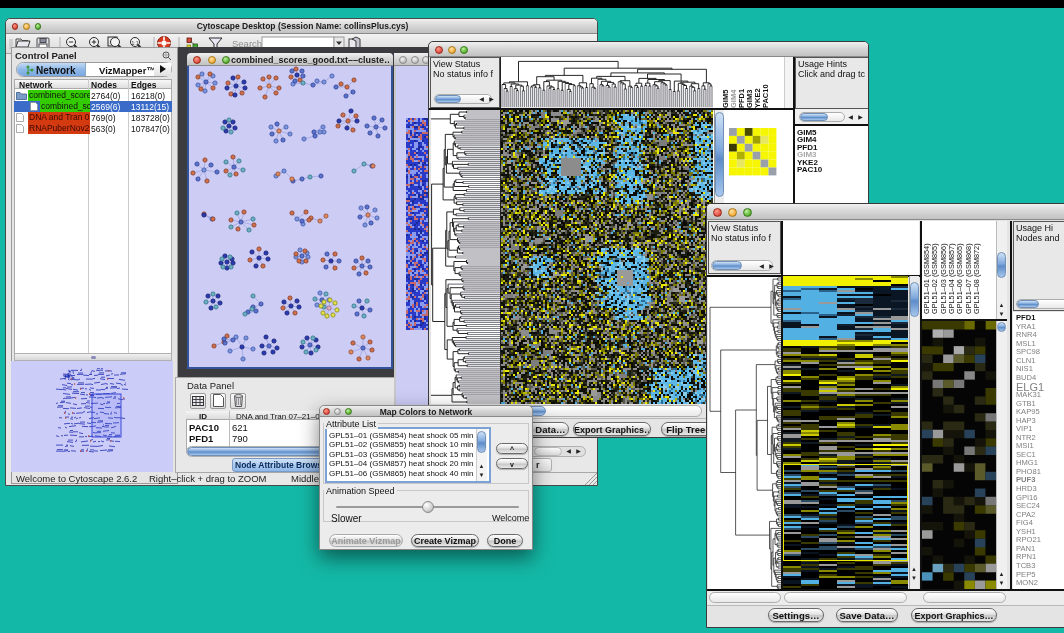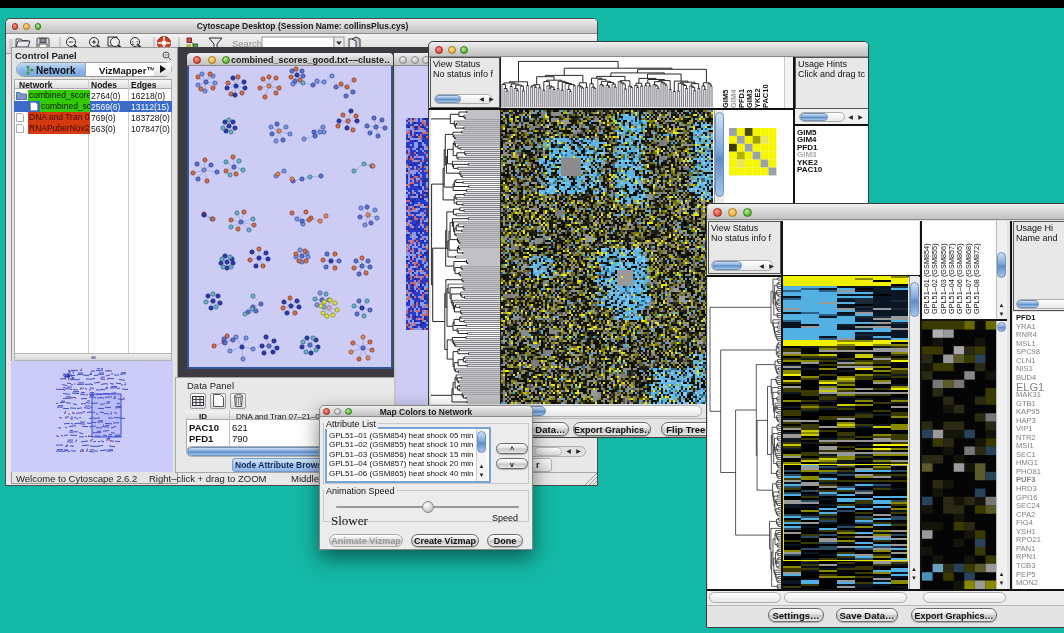--- a/index.html
+++ b/index.html
@@ -692,21 +692,21 @@
           <path stroke="#b0b0b0" stroke-width="8.375" fill="none" d="M10.5714 12.5625h10.5714"></path>
         </svg>
       </div>
       <div class="abs" style="left:289px;top:117px;width:11px;height:268px;background:#f0f0f0;border-left:1px solid #bbb;"></div>
       <div class="sthumb" style="left:290px;top:118px;width:9px;height:10px;"></div>
       <div class="sarr" style="left:290px;top:366px;width:9px;height:8px;line-height:8px;">▲</div>
       <div class="sarr" style="left:290px;top:375px;width:9px;height:8px;line-height:8px;">▼</div>
       <div class="abs" style="left:303px;top:17px;width:2px;height:369px;background:#111;"></div>
       <div class="abs" style="left:306px;top:17px;width:68px;height:90px;background:#e8e8e8;border:1px solid #555;"></div>
       <div class="lbl" style="left:309px;top:19px;font-size:9px;color:#111;font-weight:normal;">Usage Hi</div>
-      <div class="lbl" style="left:309px;top:29px;font-size:9px;color:#111;font-weight:normal;">Name and</div>
+      <div class="lbl" style="left:309px;top:29px;font-size:9px;color:#111;font-weight:normal;">Nodes and</div>
       <div class="strack" style="left:309px;top:95px;width:60px;height:10px;"></div>
       <div class="sthumb" style="left:310px;top:96px;width:22px;height:8px;"></div>
       <div class="abs" style="left:306px;top:108px;width:68px;height:278px;background:#fff;"></div>
       <div class="lbl" style="left:309px;top:109.0px;font-size:7.6px;color:#111;font-weight:bold;">PFD1</div>
       <div class="lbl" style="left:309px;top:117.55px;font-size:7.6px;color:#808080;font-weight:normal;">YRA1</div>
       <div class="lbl" style="left:309px;top:126.1px;font-size:7.6px;color:#808080;font-weight:normal;">RNR4</div>
       <div class="lbl" style="left:309px;top:134.65px;font-size:7.6px;color:#808080;font-weight:normal;">MSL1</div>
       <div class="lbl" style="left:309px;top:143.2px;font-size:7.6px;color:#808080;font-weight:normal;">SPC98</div>
       <div class="lbl" style="left:309px;top:151.75px;font-size:7.6px;color:#808080;font-weight:normal;">CLN1</div>
       <div class="lbl" style="left:309px;top:160.3px;font-size:7.6px;color:#808080;font-weight:normal;">NIS1</div>
@@ -764,18 +764,18 @@
       <div class="abs" style="left:156px;top:23px;width:11px;height:52px;background:#f4f4f4;border-left:1px solid #ccc;"></div>
       <div class="sthumb" style="left:157px;top:25px;width:9px;height:22px;"></div>
       <div class="sarr" style="left:157px;top:56px;width:9px;height:8px;line-height:8px;">▲</div>
       <div class="sarr" style="left:157px;top:65px;width:9px;height:8px;line-height:8px;">▼</div>
       <div class="aquabtn" style="left:176px;top:37px;width:32px;height:11px;font-size:7px;line-height:11px;">^</div>
       <div class="aquabtn" style="left:176px;top:52px;width:32px;height:11px;font-size:7px;line-height:11px;">v</div>
       <div class="lbl" style="left:4px;top:79.5px;font-size:9px;color:#111;font-weight:normal;background:#ececec;padding:0 2px;z-index:2;">Animation Speed</div>
       <div class="abs" style="left:3px;top:84px;width:206px;height:32px;border:1px solid #c8c8c8;"></div>
       <div class="abs" style="left:16px;top:100px;width:183px;height:2px;background:#9a9a9a;border-radius:1px;"></div>
       <div class="abs" style="left:102px;top:95px;width:12px;height:12px;border-radius:50%;background:radial-gradient(circle at 35% 30%,#ffffff,#d0d0d0 60%,#a0a0a0);border:1px solid #8a8a8a;"></div>
-      <div class="lbl" style="left:11px;top:107px;font-size:13px;color:#111;font-weight:normal;font-family:Liberation Serif, serif;">Slower</div>
-      <div class="lbl" style="left:172px;top:107px;font-size:9px;color:#111;font-weight:normal;">Speed</div>
+      <div class="lbl" style="left:11px;top:107px;font-size:10px;color:#111;font-weight:normal;">Slower</div>
+      <div class="lbl" style="left:172px;top:107px;font-size:9px;color:#111;font-weight:normal;">Welcome</div>
       <div class="aquabtn" style="left:9px;top:128px;width:74px;height:13px;font-size:9px;line-height:13px;color:#9a9a9a;box-shadow:none;border-color:#aaa;">Animate Vizmap</div>
       <div class="aquabtn" style="left:91px;top:128px;width:68px;height:13px;font-size:9px;line-height:13px;">Create Vizmap</div>
       <div class="aquabtn" style="left:167px;top:128px;width:36px;height:13px;font-size:9px;line-height:13px;">Done</div>
     </div>
   </div>
 </body></html>

